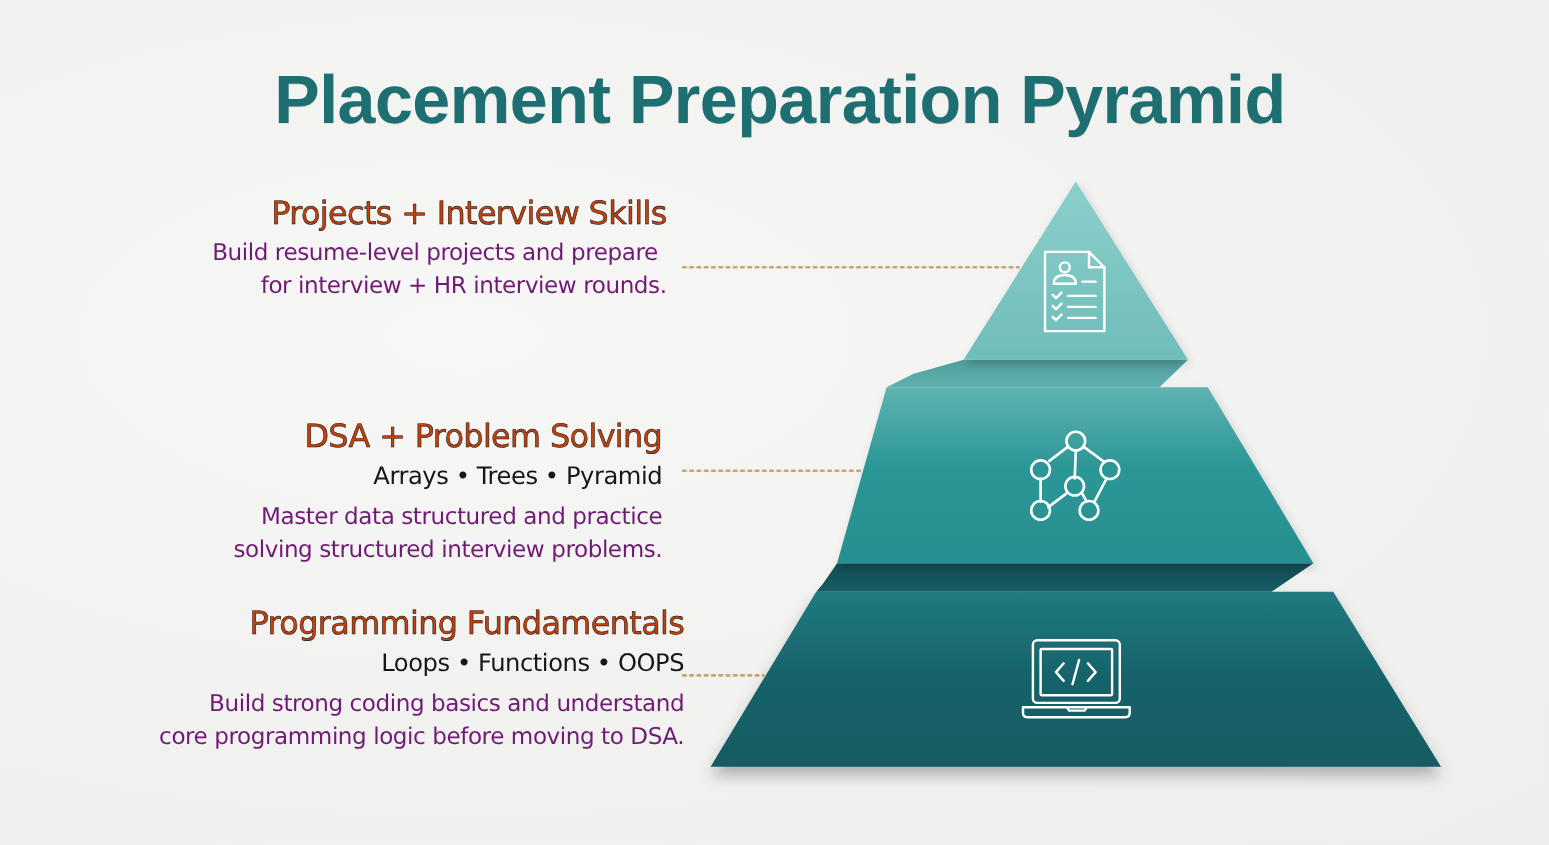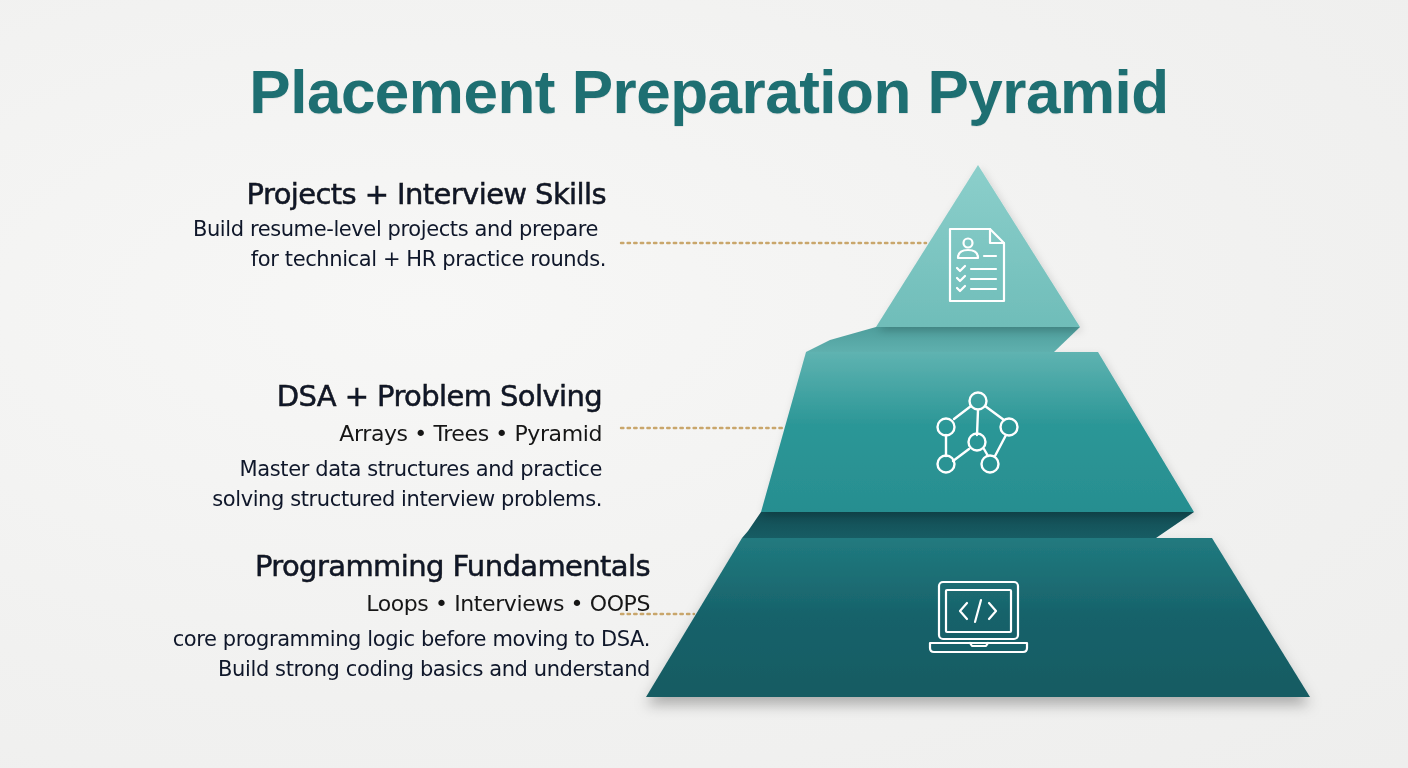--- a/index.html
+++ b/index.html
@@ -27,72 +27,72 @@
       position: absolute;
       text-align: right;
       color: #111;
     }
     .level-heading {
       font-family: "DejaVu Sans", sans-serif;
       font-size: 29px;
       font-weight: normal;
       letter-spacing: -0.6px;
       line-height: 36px;
-      color: #0f172a;
+      color: #c2410c;
       -webkit-text-stroke: 0.5px #111;
     }
     .level-tags {
       font-family: "DejaVu Sans", sans-serif;
       font-size: 22px;
       letter-spacing: -0.4px;
       line-height: 36px;
       color: #161616;
       margin-top: 2px;
     }
     .level-desc {
       font-family: "DejaVu Sans", sans-serif;
       font-size: 21px;
       letter-spacing: -0.4px;
       line-height: 30px;
-      color: #0f172a;
+      color: #701a75;
     }
     .level-desc span { display: block; }
     svg.pyramid {
       position: absolute;
       left: 0; top: 0;
     }
   </style>
 </head>
 <body>
 
 <h1 class="title">Placement Preparation Pyramid</h1>
 
 <div class="level-text" style="right: 802px; top: 176px;">
   <div class="level-heading">Projects + Interview Skills</div>
   <div class="level-desc" style="margin-top:2px;">
     <span style="margin-right:8px;">Build resume-level projects and prepare</span>
-    <span>for technical + HR practice rounds.</span>
+    <span>for interview + HR interview rounds.</span>
   </div>
 </div>
 
 <div class="level-text" style="right: 806px; top: 378px;">
   <div class="level-heading">DSA + Problem Solving</div>
   <div class="level-tags">Arrays • Trees • Pyramid</div>
   <div class="level-desc" style="margin-top:2px;">
-    <span>Master data structures and practice</span>
+    <span>Master data structured and practice</span>
     <span>solving structured interview problems.</span>
   </div>
 </div>
 
-<div class="level-text" style="right: 758px; top: 548px;">
+<div class="level-text" style="right: 786px; top: 548px;">
   <div class="level-heading">Programming Fundamentals</div>
-  <div class="level-tags">Loops • Interviews • OOPS</div>
+  <div class="level-tags">Loops • Functions • OOPS</div>
   <div class="level-desc" style="margin-top:2px;">
+    <span>Build strong coding basics and understand</span>
     <span>core programming logic before moving to DSA.</span>
-    <span>Build strong coding basics and understand</span>
   </div>
 </div>
 
 <svg class="pyramid" width="1408" height="768" viewBox="0 0 1408 768">
   <defs>
     <linearGradient id="gTop" x1="0" y1="0" x2="0" y2="1">
       <stop offset="0" stop-color="#8ccfcb"></stop>
       <stop offset="1" stop-color="#6fbdb9"></stop>
     </linearGradient>
     <linearGradient id="gMid" x1="0" y1="0" x2="0" y2="1">

